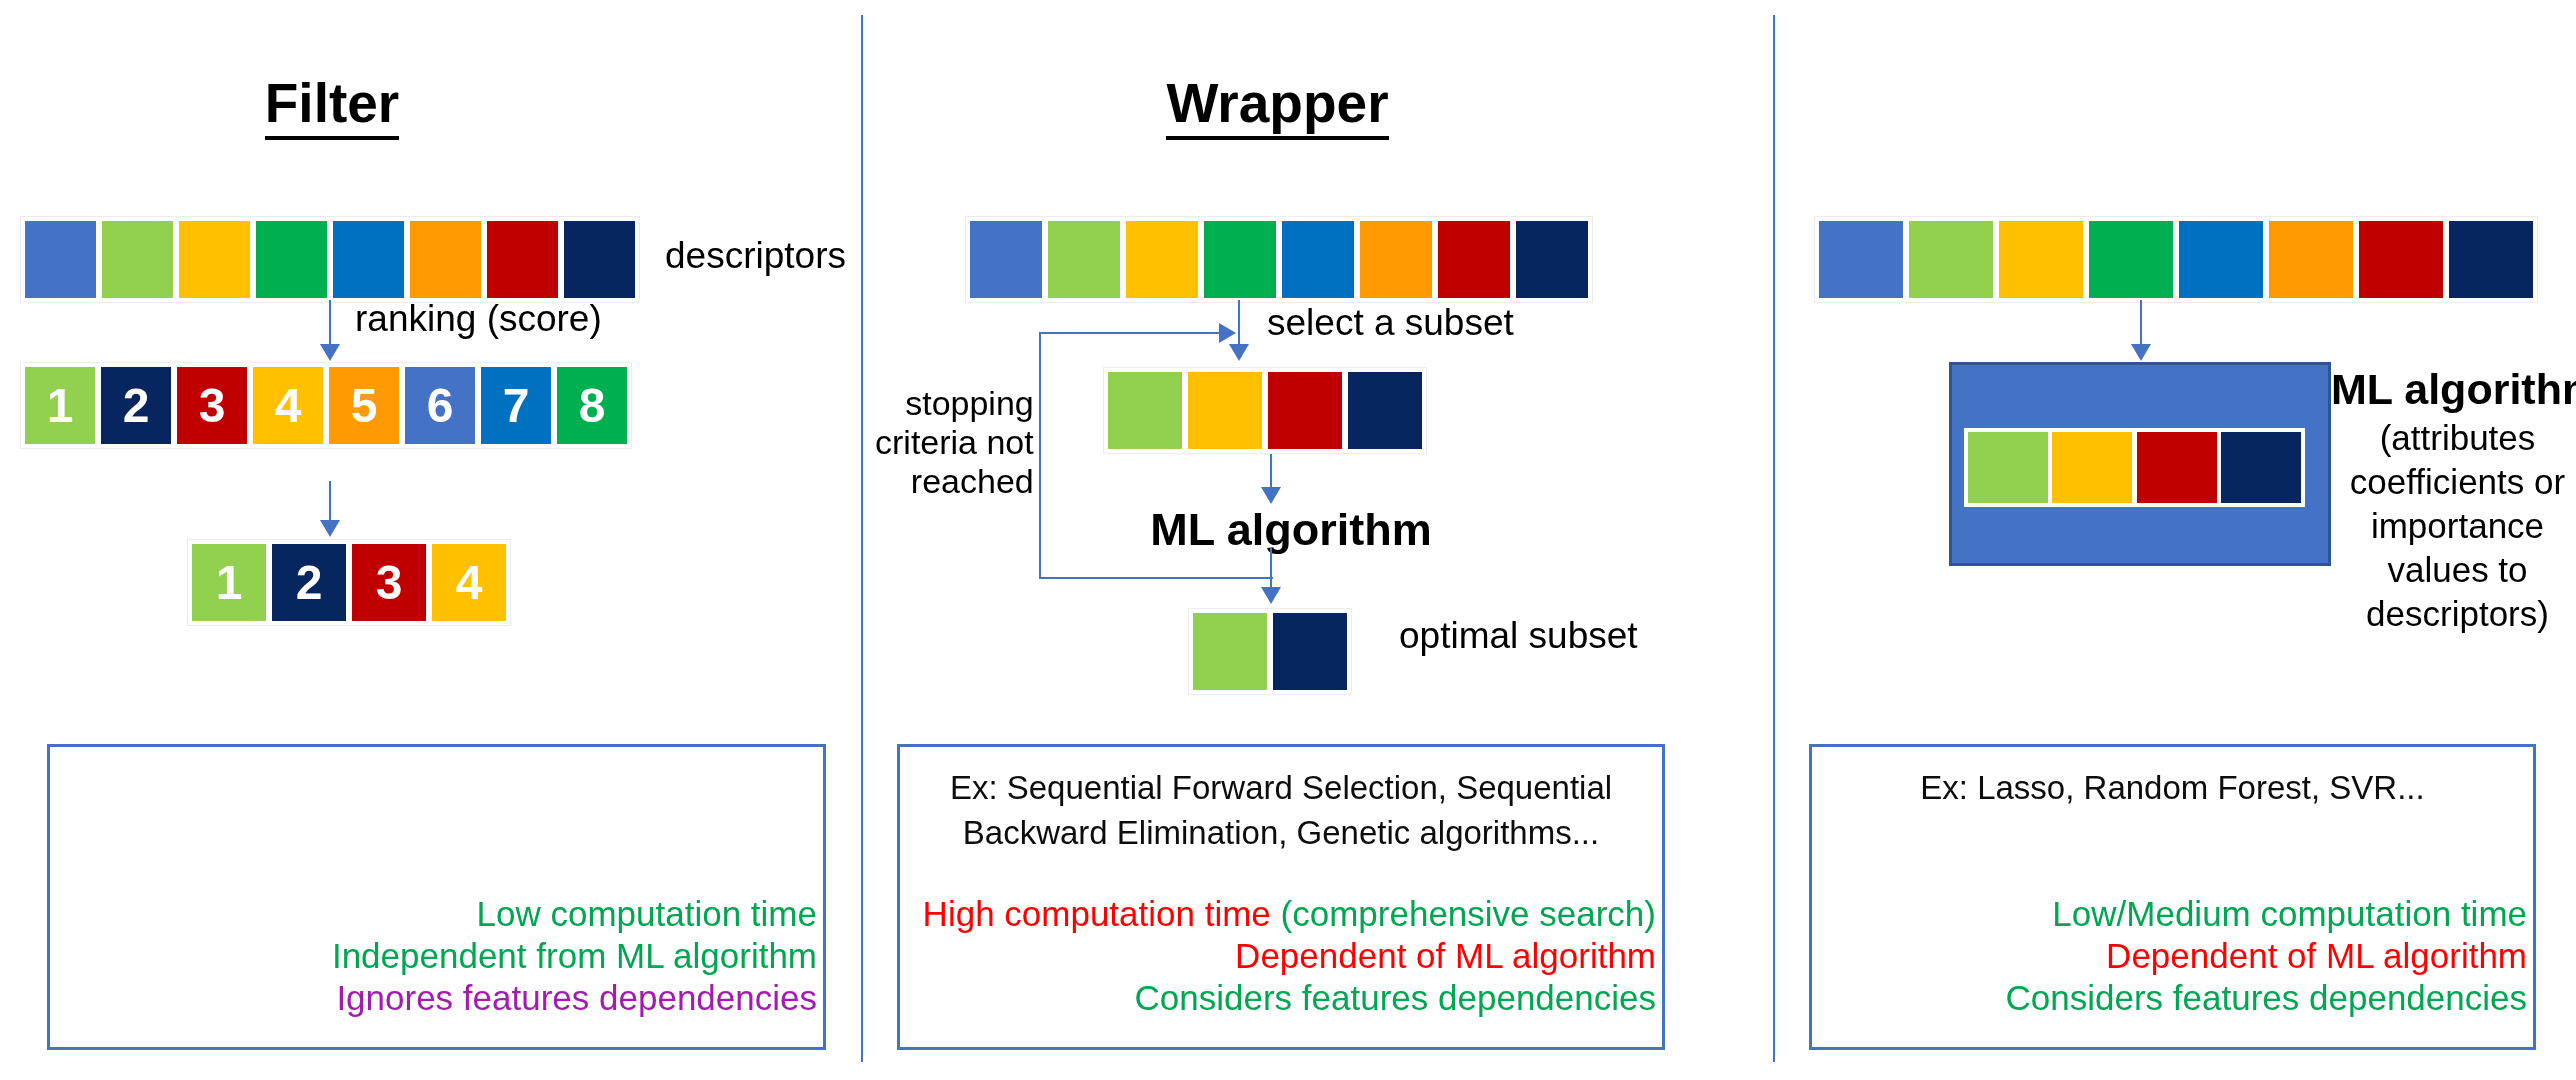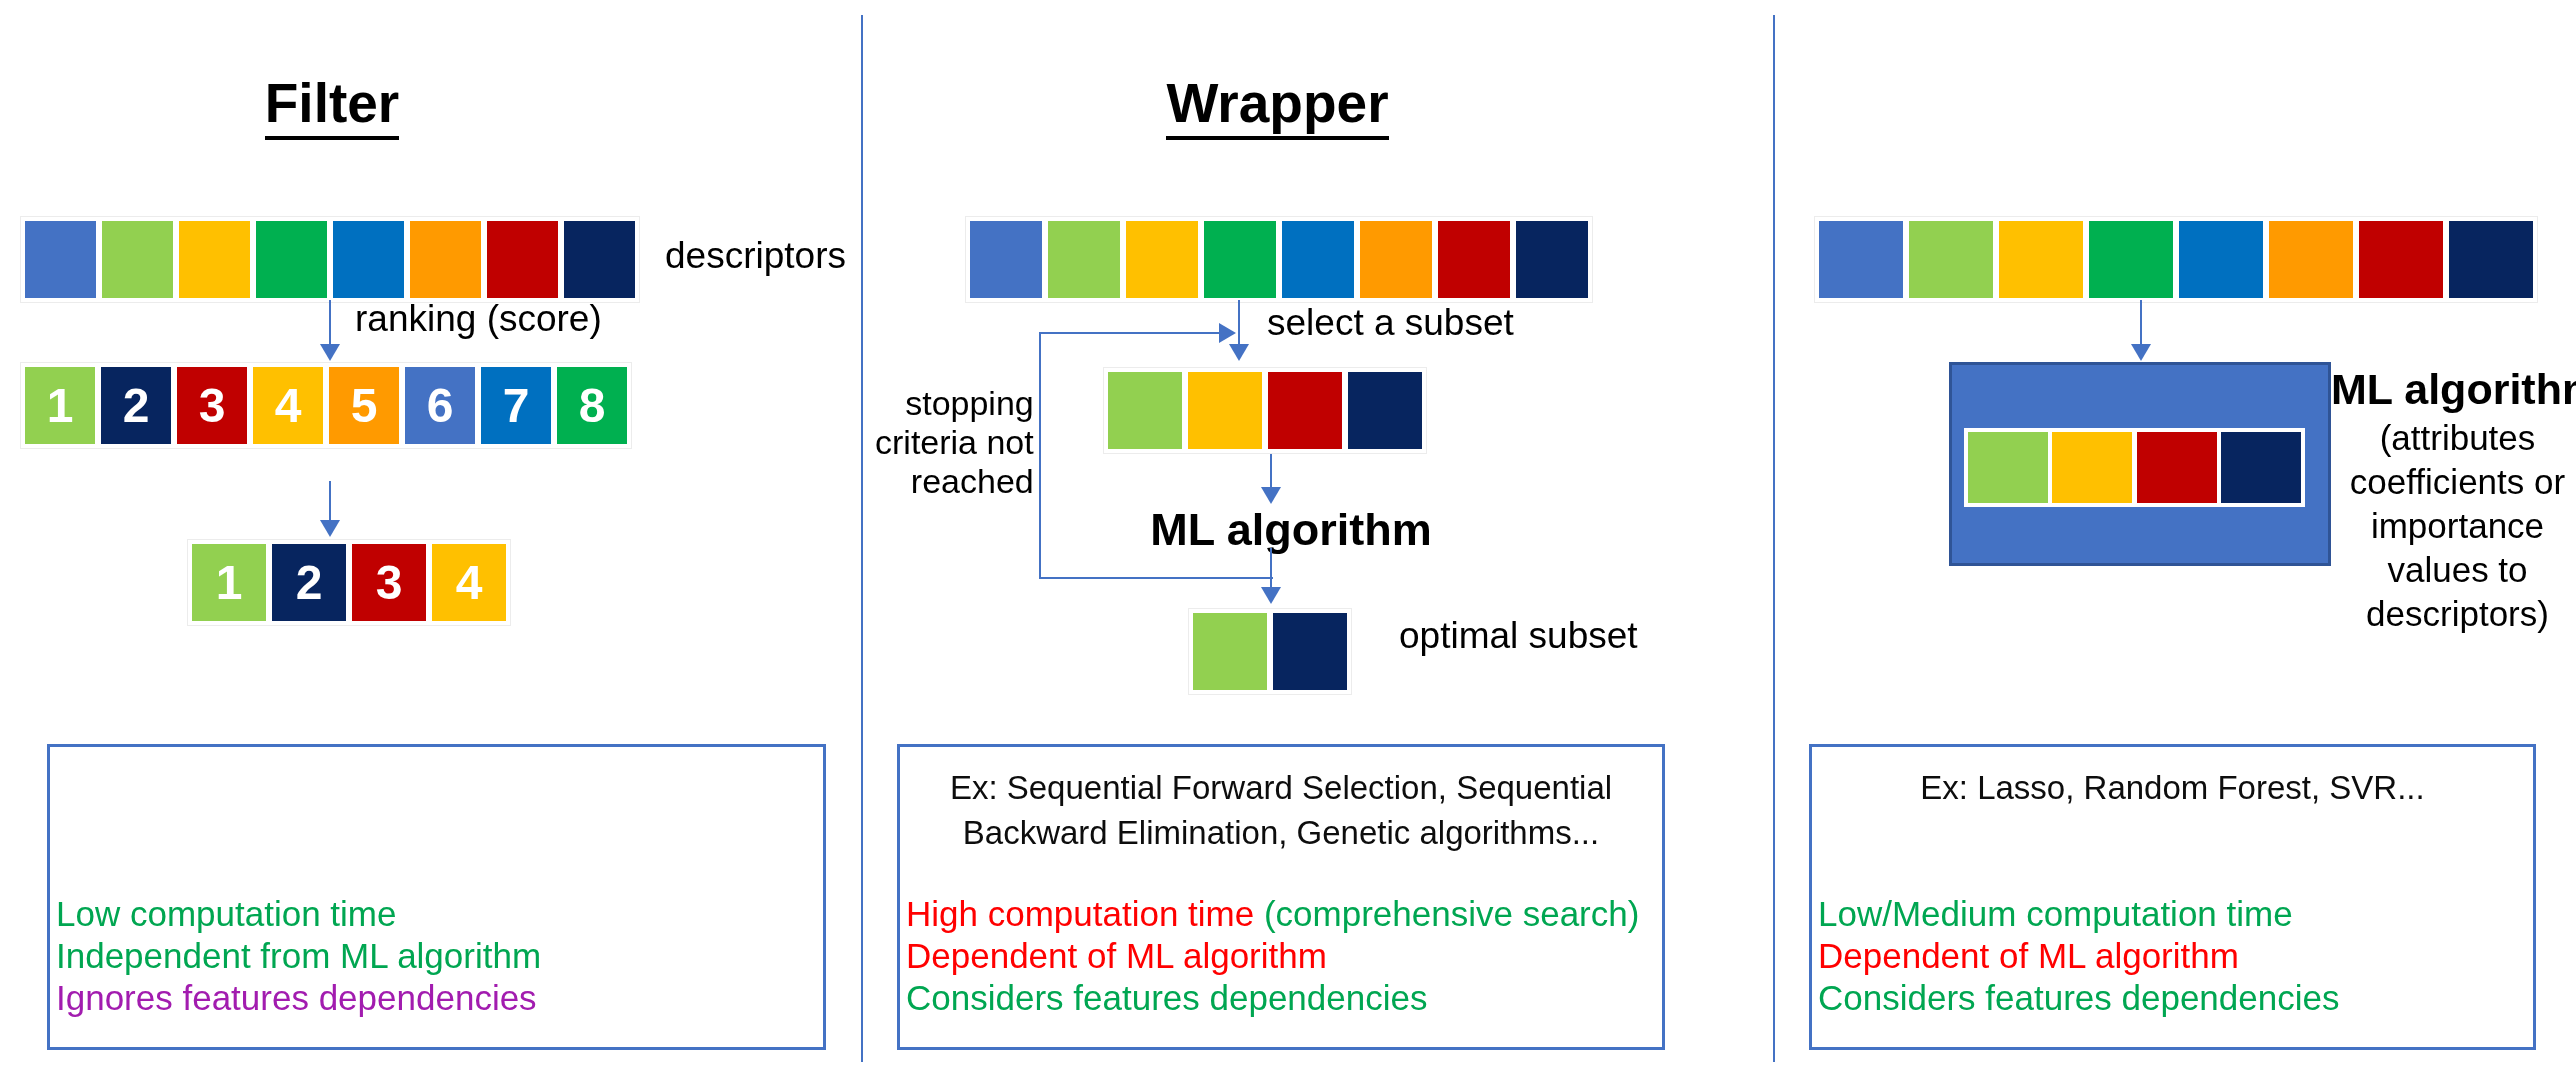--- a/index.html
+++ b/index.html
@@ -125,21 +125,21 @@
     position: absolute;
     top: 18px; left: 9px; right: 9px;
     text-align: center;
     font-size: 33px;
     line-height: 45px;
     color: #0d0d0d;
   }
   .box-points {
     position: absolute;
     bottom: 28px; left: 6px; right: 6px;
-    text-align: left;
+    text-align: right;
     font-size: 35px;
     line-height: 42px;
   }
 </style>
 </head>
 <body>
 
 <div id="stage">
 
   <div class="col-title" style="left:178px; top:71px; width:308px;">

